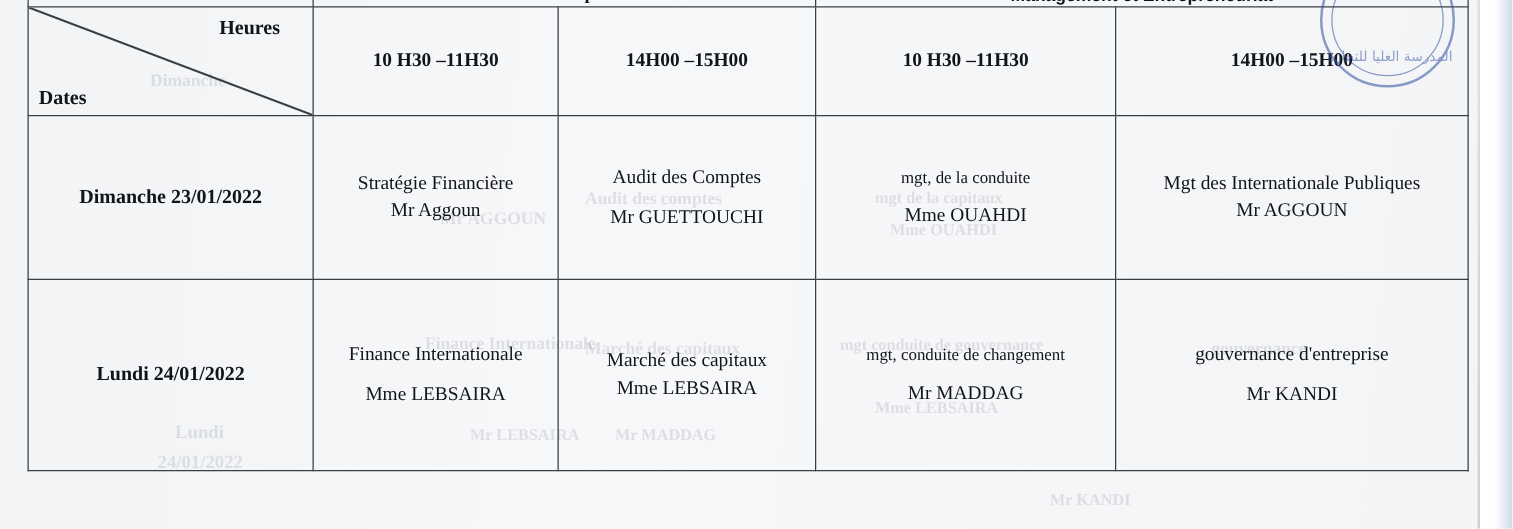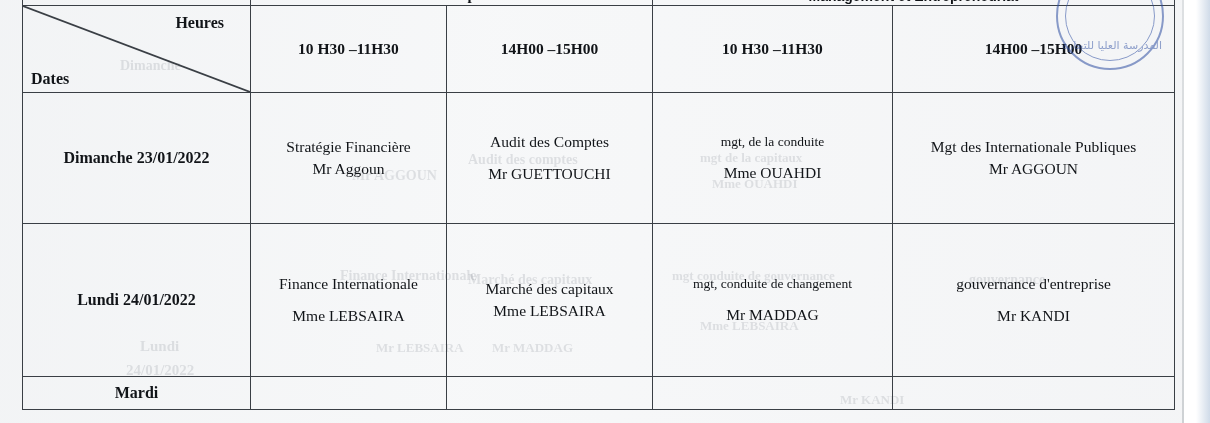--- a/index.html
+++ b/index.html
@@ -308,27 +308,20 @@
         </td>
         <td>
           <div class="course">
             <span>gouvernance d'entreprise</span>
             <span class="gap"></span>
             <span class="teacher">Mr KANDI</span>
           </div>
         </td>
       </tr>
 
-      <tr class="row-last">
-        <td class="cell-lastday">Mardi</td>
-        <td></td>
-        <td></td>
-        <td></td>
-        <td></td>
-      </tr>
     </tbody>
   </table>
 
   <div class="stamp">
     <span class="stamp-text">المدرسة العليا للتجارة</span>
   </div>
 
   <div class="page-edge-right"></div>
   <div class="scan-tint"></div>
 </div>

